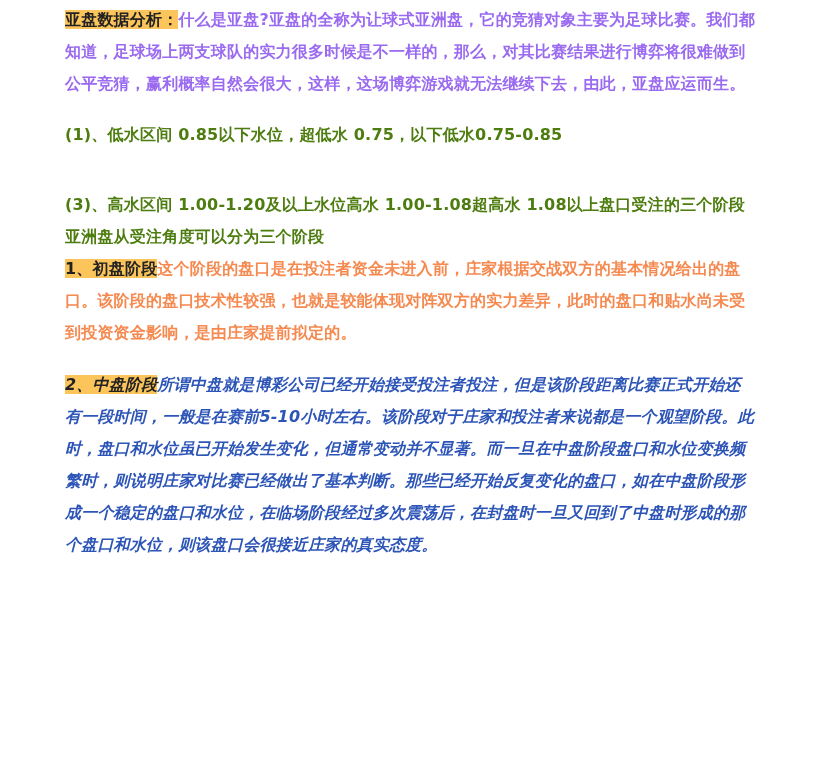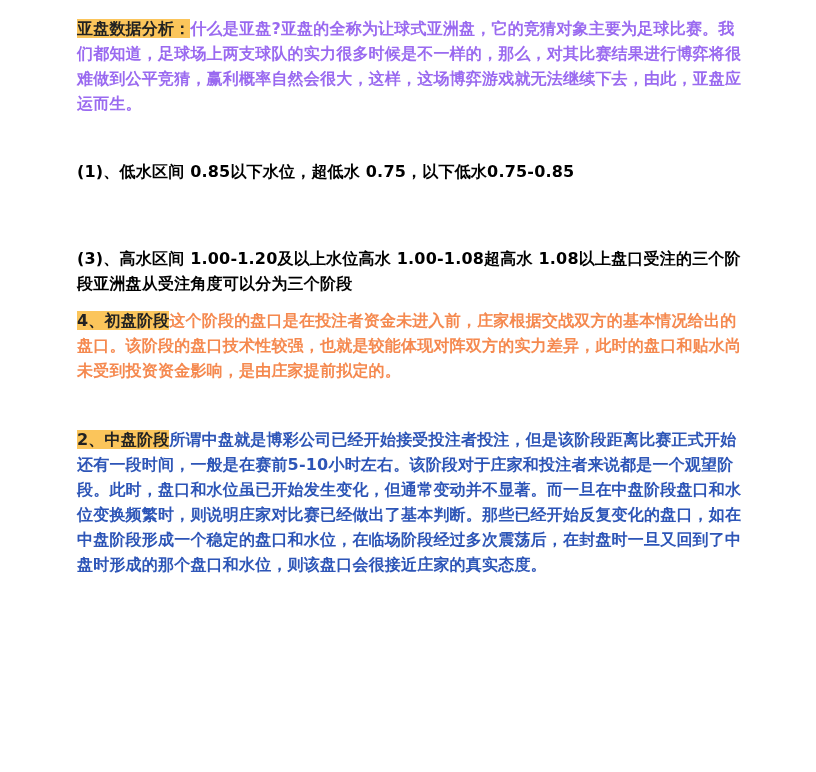--- a/index.html
+++ b/index.html
@@ -15,32 +15,32 @@
       font-weight: bold;
       font-size: 16px;
     }
     .doc {
       position: absolute;
       left: 65px;
       top: 4px;
       width: 690px;
     }
     p {
-      margin: 12px;
-      line-height: 25px;
+      margin: 0;
+      line-height: 32px;
       letter-spacing: 0.2px;
     }
     .hl {
       background: #fbc55b;
       color: #222222;
     }
     .c-intro { color: #9a6af0; }
-    .c-green { color: #000000; }
+    .c-green { color: #4d7c0f; }
     .c-orange { color: #f5894f; }
-    .c-blue { color: #2d55b7; }
+    .c-blue { color: #2d55b7; font-style: italic; }
     .c-red { color: #f2555f; }
     .gap-s { height: 19px; }
     .gap-m { height: 20px; }
   </style>
 </head>
 <body>
 
 <div class="doc">
 
   <p class="c-intro">
@@ -50,21 +50,21 @@
 
   <div class="gap-s"></div>
   <p class="c-green">(1)、低水区间 0.85以下水位，超低水 0.75，以下低水0.75-0.85</p>
 
   <div class="gap-s"></div>
 
   <div class="gap-s"></div>
   <p class="c-green">(3)、高水区间 1.00-1.20及以上水位高水 1.00-1.08超高水 1.08以上盘口受注的三个阶段亚洲盘从受注角度可以分为三个阶段</p>
 
   <p class="c-orange">
-    <span class="hl">4、初盘阶段</span><span>这个阶段的盘口是在投注者资金未进入前，庄家根据交战双方的基本情况给出的盘口。该阶段的盘口技术性较强，也就是较能体现对阵双方的实力差异，此时的盘口和贴水尚未受到投资资金影响，是由庄家提前拟定的。</span>
+    <span class="hl">1、初盘阶段</span><span>这个阶段的盘口是在投注者资金未进入前，庄家根据交战双方的基本情况给出的盘口。该阶段的盘口技术性较强，也就是较能体现对阵双方的实力差异，此时的盘口和贴水尚未受到投资资金影响，是由庄家提前拟定的。</span>
   </p>
 
   <div class="gap-m"></div>
   <p class="c-blue">
     <span class="hl">2、中盘阶段</span><span>所谓中盘就是博彩公司已经开始接受投注者投注，但是该阶段距离比赛正式开始还有一段时间，一般是在赛前5-10小时左右。该阶段对于庄家和投注者来说都是一个观望阶段。此时，盘口和水位虽已开始发生变化，但通常变动并不显著。而一旦在中盘阶段盘口和水位变换频繁时，则说明庄家对比赛已经做出了基本判断。那些已经开始反复变化的盘口，如在中盘阶段形成一个稳定的盘口和水位，在临场阶段经过多次震荡后，在封盘时一旦又回到了中盘时形成的那个盘口和水位，则该盘口会很接近庄家的真实态度。</span>
   </p>
 
   <div class="gap-m"></div>
 
 </div>

